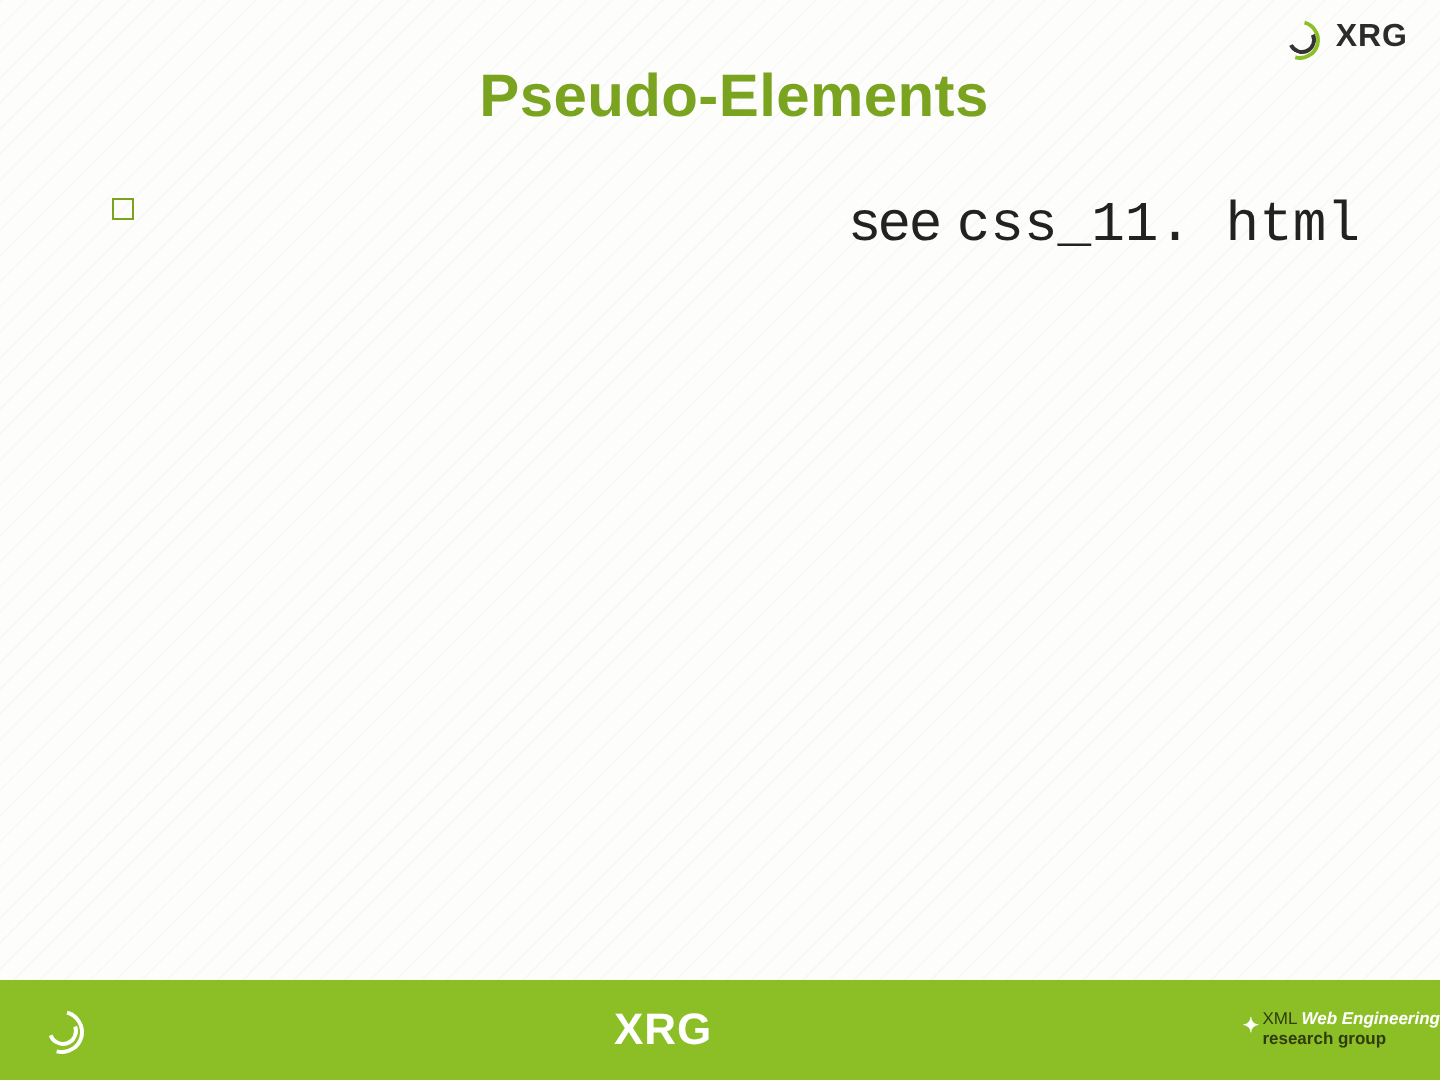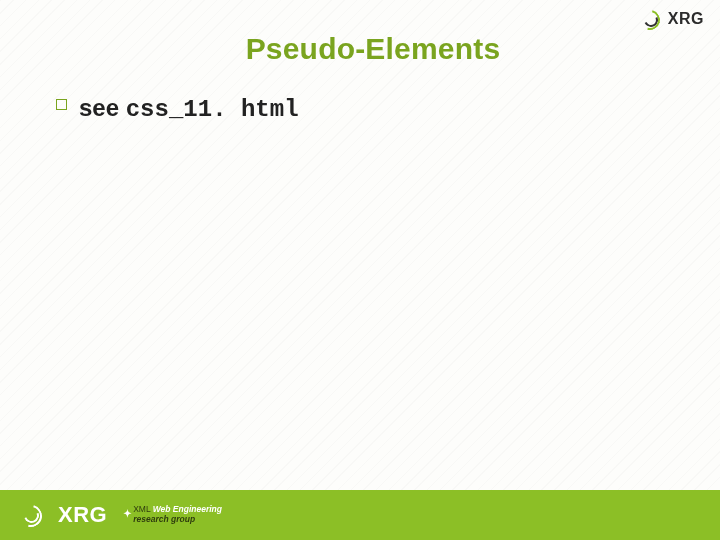--- a/index.html
+++ b/index.html
@@ -1,15 +1,15 @@
 <!DOCTYPE html>
 <html><head>
 <meta charset="utf-8">
 <style>
-  * { margin: 0; padding: 0; box-sizing: border-box; }
+  * { margin: 0; padding: 0; box-sizing: border-box; justify-content: space-between; }
   html, body { width: 720px; height: 540px; overflow: hidden; }
   body {
     font-family: Arial, Helvetica, sans-serif;
     background: #fdfdfb;
     position: relative;
   }
   
   .hatch {
     position: absolute; inset: 0;
     background-image: repeating-linear-gradient(
@@ -17,21 +17,21 @@
       rgba(0,0,0,0.018) 0px,
       rgba(0,0,0,0.018) 1px,
       transparent 1px,
       transparent 9px
     );
     z-index: 0;
   }
   .slide {
     position: absolute; inset: 0;
     z-index: 1;
-    padding: 32px 28px 0 40px;
+    padding: 32px 40px 0 40px;
     margin-left: 14px;
   }
   .title {
     text-align: center;
     font-size: 30px;
     font-weight: 700;
     color: #7aa41f;
     letter-spacing: 0.2px;
     margin-bottom: 26px;
   }
@@ -44,25 +44,24 @@
     gap: 12px;
   }
   .bullet {
     width: 11px; height: 11px;
     border: 1.5px solid #7aa41f;
     background: transparent;
     margin-top: 7px;
     flex: 0 0 auto;
   }
   .bullet-text {
-    font-size: 24px;
+    font-size: 28px;
     color: #222;
     line-height: 1.35;
     white-space: pre;
-    font-weight: bold;
   }
   .mono { font-family: "Courier New", Courier, monospace; }
 
   
   .logo-tr {
     position: absolute;
     top: 10px; right: 16px;
     display: flex; align-items: center; gap: 6px;
     z-index: 2;
   }
@@ -126,21 +125,21 @@
     margin-left: 4px;
     position: relative;
     padding-left: 8px;
   }
   .footer .sub .xmark {
     position: absolute; left: -2px; top: 3px;
     color: #fff; font-weight: 700; font-size: 10px;
   }
   .footer .sub .l1 { color: #2f3d0e; }
   .footer .sub .l1 b { color: #fff; font-weight: 600; font-style: italic; }
-  .footer .sub .l2 { color: #2f3d0e; font-weight: 700; font-style: italic; }
+  .footer .sub .l2 { color: #2f3d0e; font-weight: 700; }
 </style>
 </head>
 <body>
 
 <div class="hatch"></div>
 
 <div class="logo-tr">
   <span class="swirl"></span>
   <span class="logo-txt-tr">XRG</span>
 </div>

